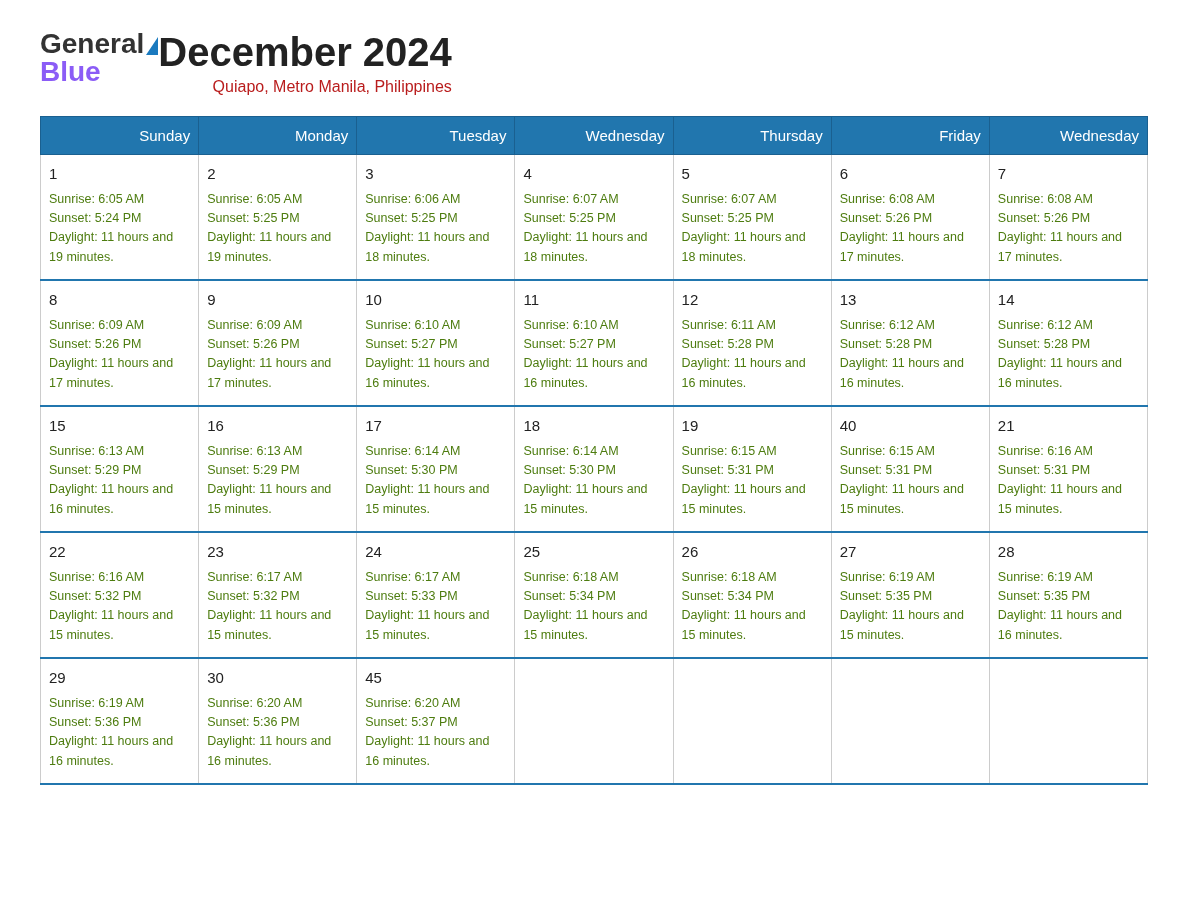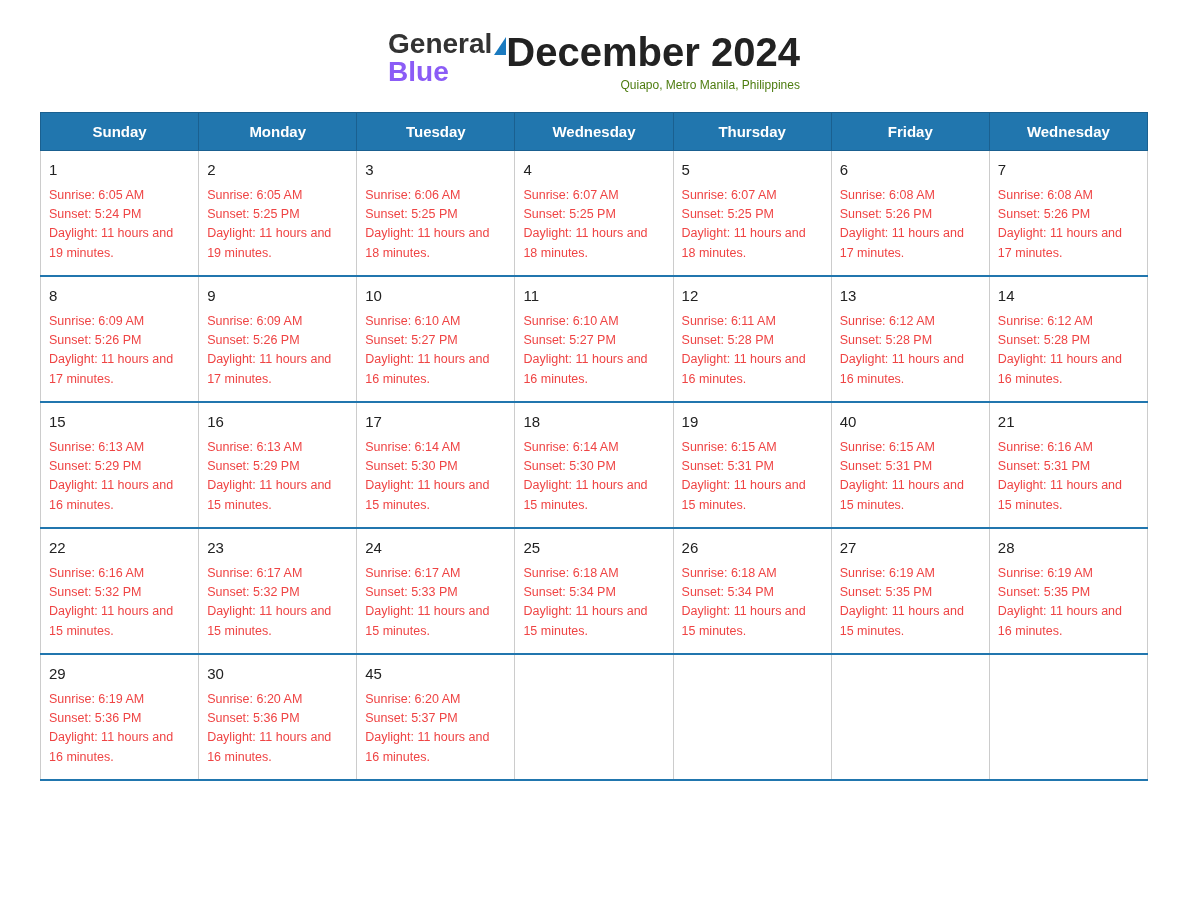--- a/index.html
+++ b/index.html
@@ -5,21 +5,21 @@
     * { box-sizing: border-box; margin: 0; padding: 0; }
     body {
       font-family: Arial, sans-serif;
       background: #fff;
       padding: 30px 40px;
       width: 1188px;
       min-height: 918px;
     }
     .header {
       display: flex;
-      justify-content: center;
+      justify-content: flex-start;
       align-items: flex-start;
       margin-bottom: 20px;
     }
     .logo {
       display: flex;
       flex-direction: column;
       align-items: flex-start;
     }
     .logo-general {
       font-size: 28px;
@@ -46,36 +46,36 @@
     .title-area {
       text-align: right;
     }
     .month-title {
       font-size: 40px;
       font-weight: bold;
       color: #222;
       line-height: 1.1;
     }
     .location {
-      font-size: 12px;
-      color: #4d7c0f;
+      font-size: 16px;
+      color: #b91c1c;
       margin-top: 4px;
     }
     table {
       width: 100%;
       border-collapse: collapse;
       table-layout: fixed;
     }
     thead tr th {
       background-color: #2176ae;
       color: #fff;
       padding: 10px 8px;
       font-size: 15px;
-      font-weight: bold;
-      text-align: center;
+      font-weight: normal;
+      text-align: right;
       border: 1px solid #1a6090;
     }
     tbody tr td {
       vertical-align: top;
       padding: 8px 8px 12px 8px;
       border: 1px solid #ccc;
       font-size: 12.5px;
       color: #222;
       line-height: 1.5;
       min-height: 90px;
@@ -84,21 +84,21 @@
       border-bottom: 2px solid #2176ae;
     }
     .day-num {
       font-size: 15px;
       font-weight: normal;
       color: #222;
       display: block;
       margin-bottom: 4px;
     }
     .day-info {
-      color: #ef4444;
+      color: #4d7c0f;
       font-size: 12.5px;
       line-height: 1.55;
     }
     tbody tr:nth-child(odd) td { background: #fff; }
     tbody tr:nth-child(even) td { background: #fff; }
   </style>
 </head>
 <body>
 
 <div class="header">

